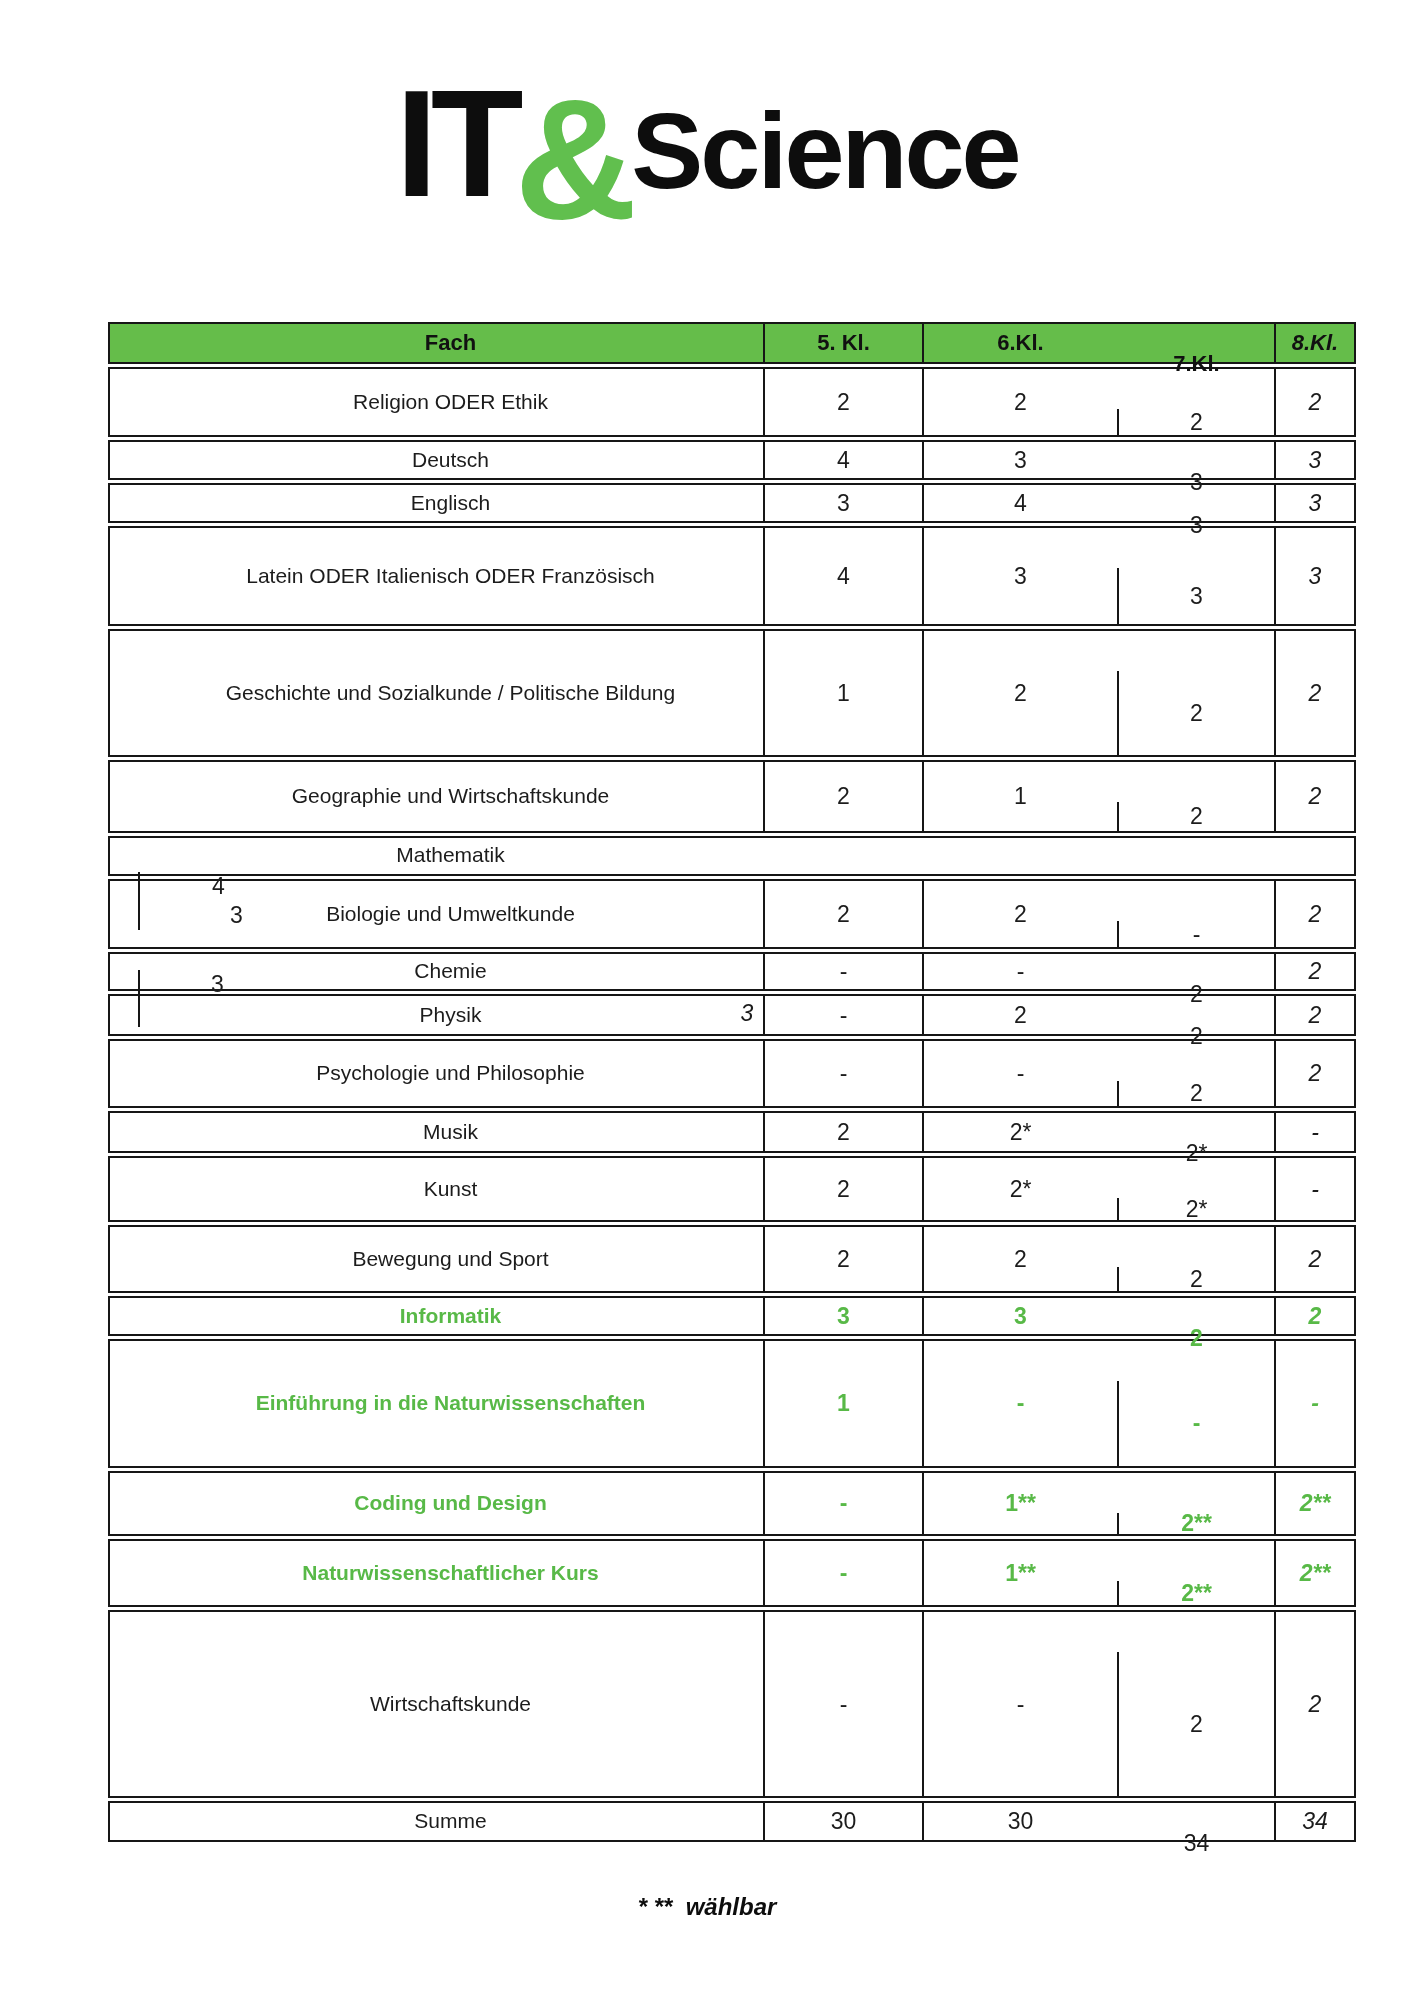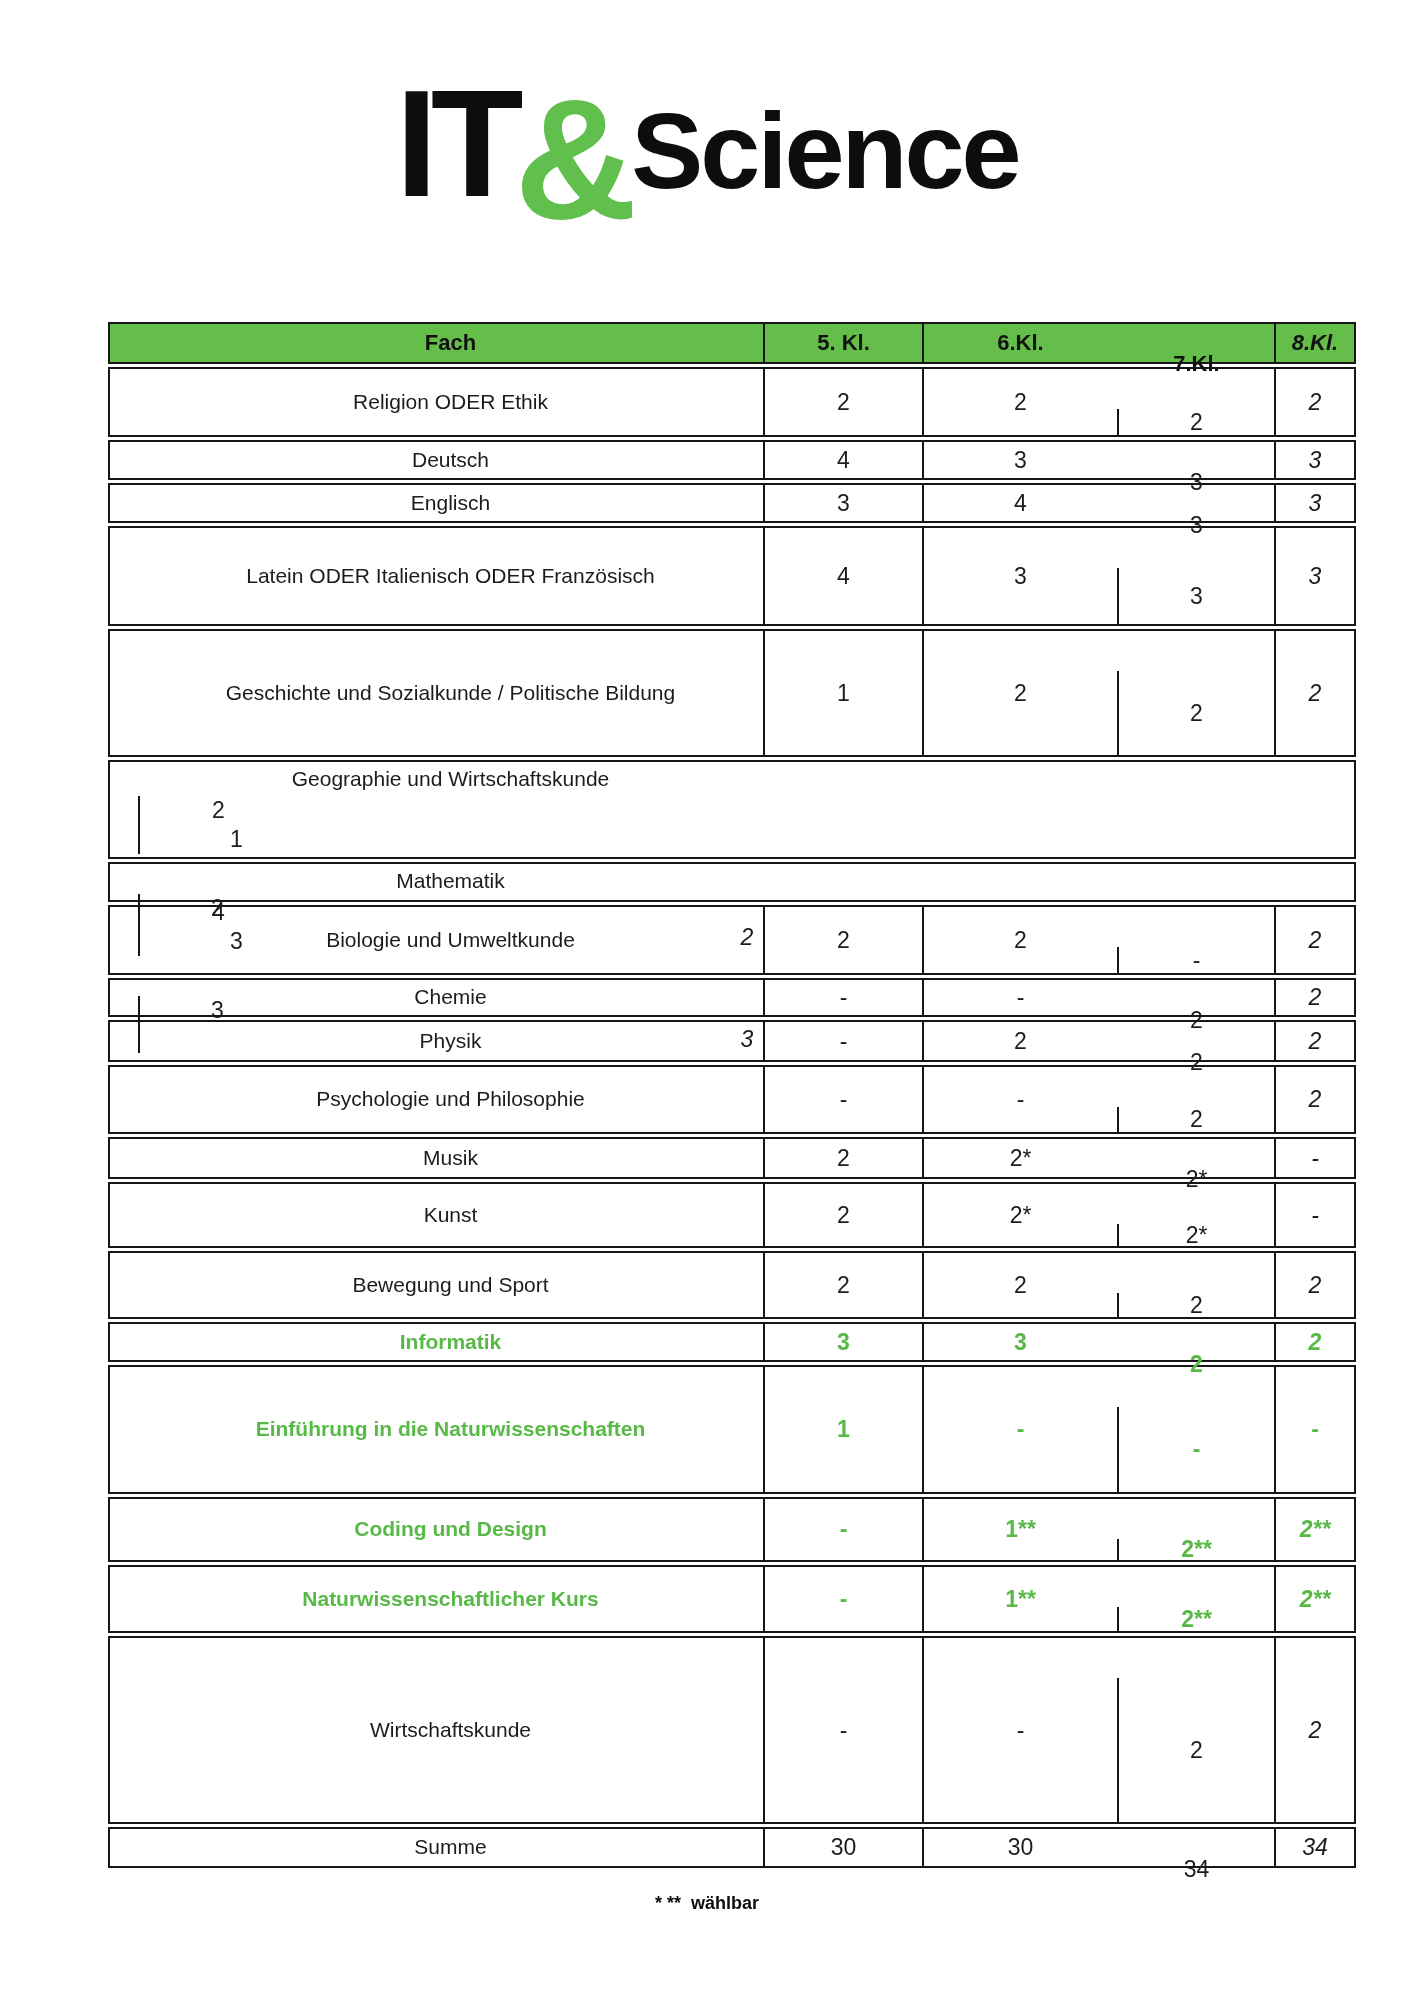--- a/index.html
+++ b/index.html
@@ -28,21 +28,21 @@
   .w3{width:157px;margin-top:40px;}
   .w4{flex:1;font-style:italic;}
   .header-row{height:42px;background:var(--green-bg);font-weight:700;}
   .header-row .cell{font-size:22px;color:#111;}
   .fach{font-size:21px;padding:4px 10px;}
   .val{font-size:23px;}
   .row.green .cell{color:var(--green-text);font-weight:700;}
 
   
   .footnote{position:absolute;top:1893px;left:0;right:0;text-align:center;
-            font-size:18px;font-weight:700;color:#0d0d0d;white-space:pre;}
+            font-size:24px;font-weight:700;color:#0d0d0d;white-space:pre;font-style:italic;}
 </style>
 </head>
 <body style="--green-bg: #65bd4a; --green-text: #58b947; --logo-green: #61bf4e; --line: #161616;">
 
 <header class="logo">
   <span class="it">IT</span><span class="amp">&amp;</span><span class="science">Science</span>
 </header>
 
 <main class="table-wrap">
   <div class="row header-row">
@@ -81,21 +81,21 @@
         <div class="cell w3 b val">3</div>
         <div class="cell w4 b val">3</div>
       </div>
       <div class="row" style="height: 128px;">
         <div class="cell w0 fach">Geschichte und Sozialkunde / Politische Bildung</div>
         <div class="cell w1 b val">1</div>
         <div class="cell w2 b val">2</div>
         <div class="cell w3 b val">2</div>
         <div class="cell w4 b val">2</div>
       </div>
-      <div class="row" style="height: 99px; flex-direction: column;">
+      <div class="row" style="height: 73px;">
         <div class="cell w0 fach">Geographie und Wirtschaftskunde</div>
         <div class="cell w1 b val">2</div>
         <div class="cell w2 b val">1</div>
         <div class="cell w3 b val">2</div>
         <div class="cell w4 b val">2</div>
       </div>
       <div class="row" style="height: 40px; flex-direction: column;">
         <div class="cell w0 fach">Mathematik</div>
         <div class="cell w1 b val">4</div>
         <div class="cell w2 b val">3</div>

